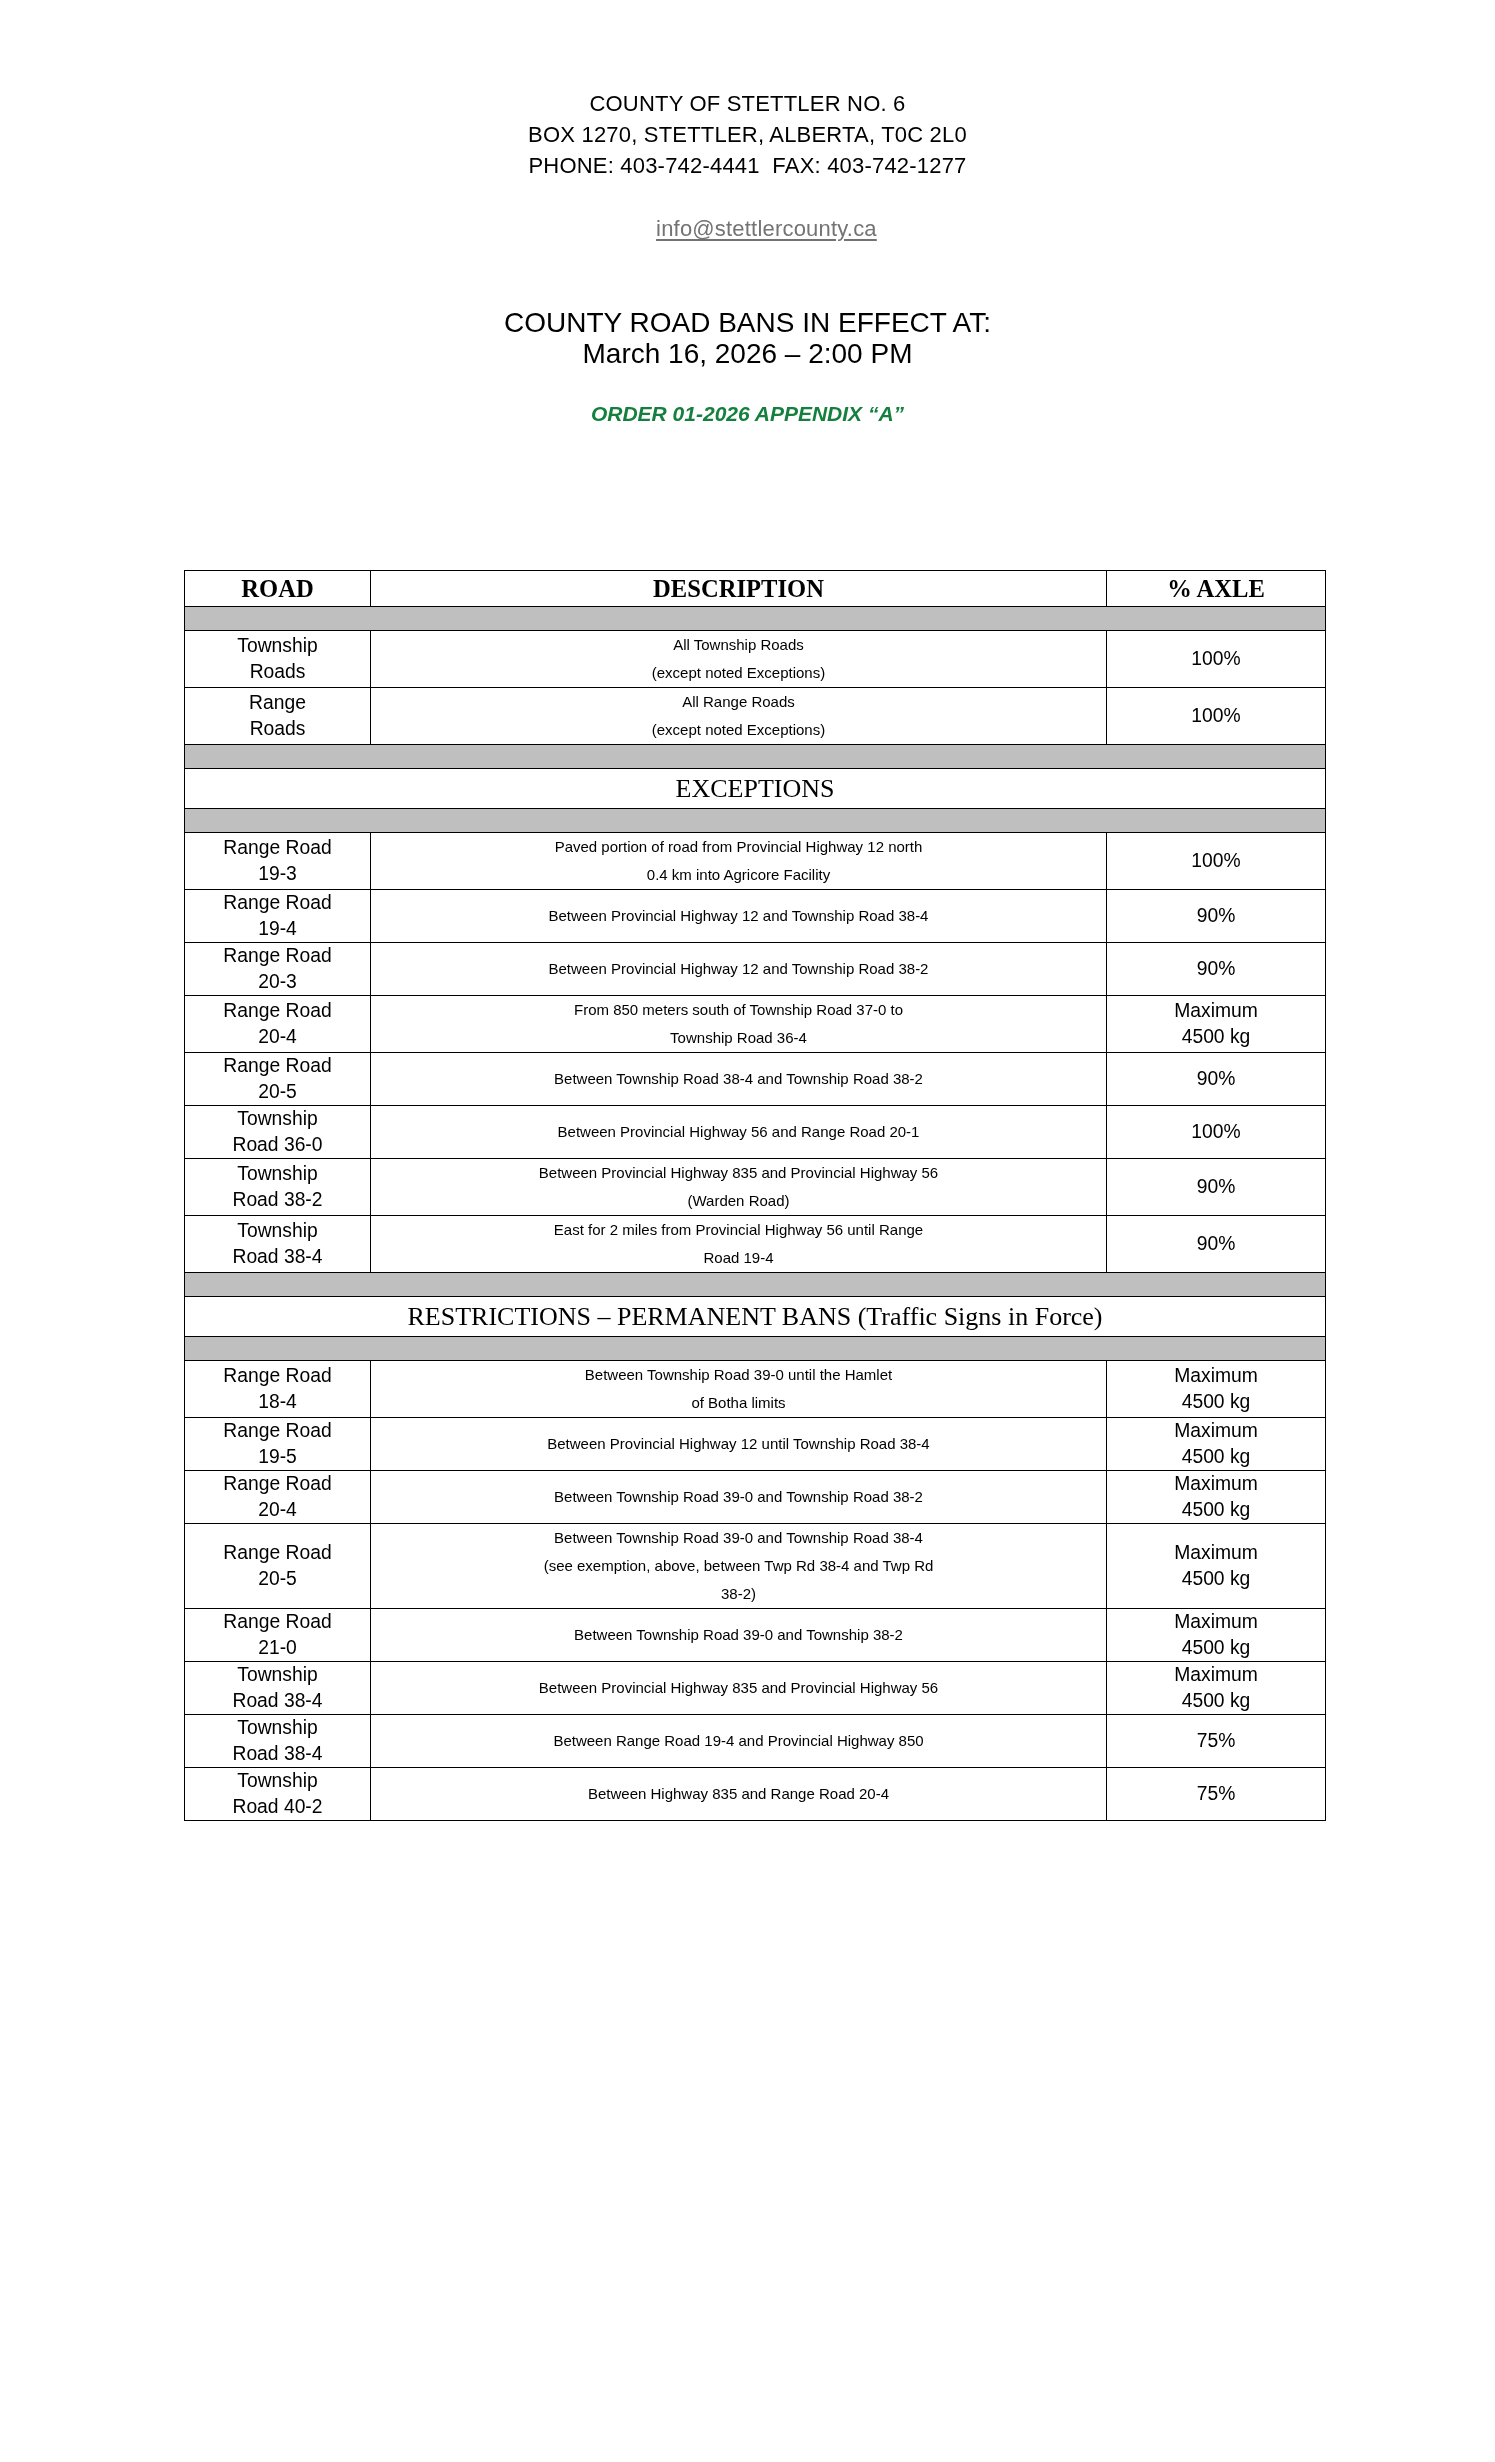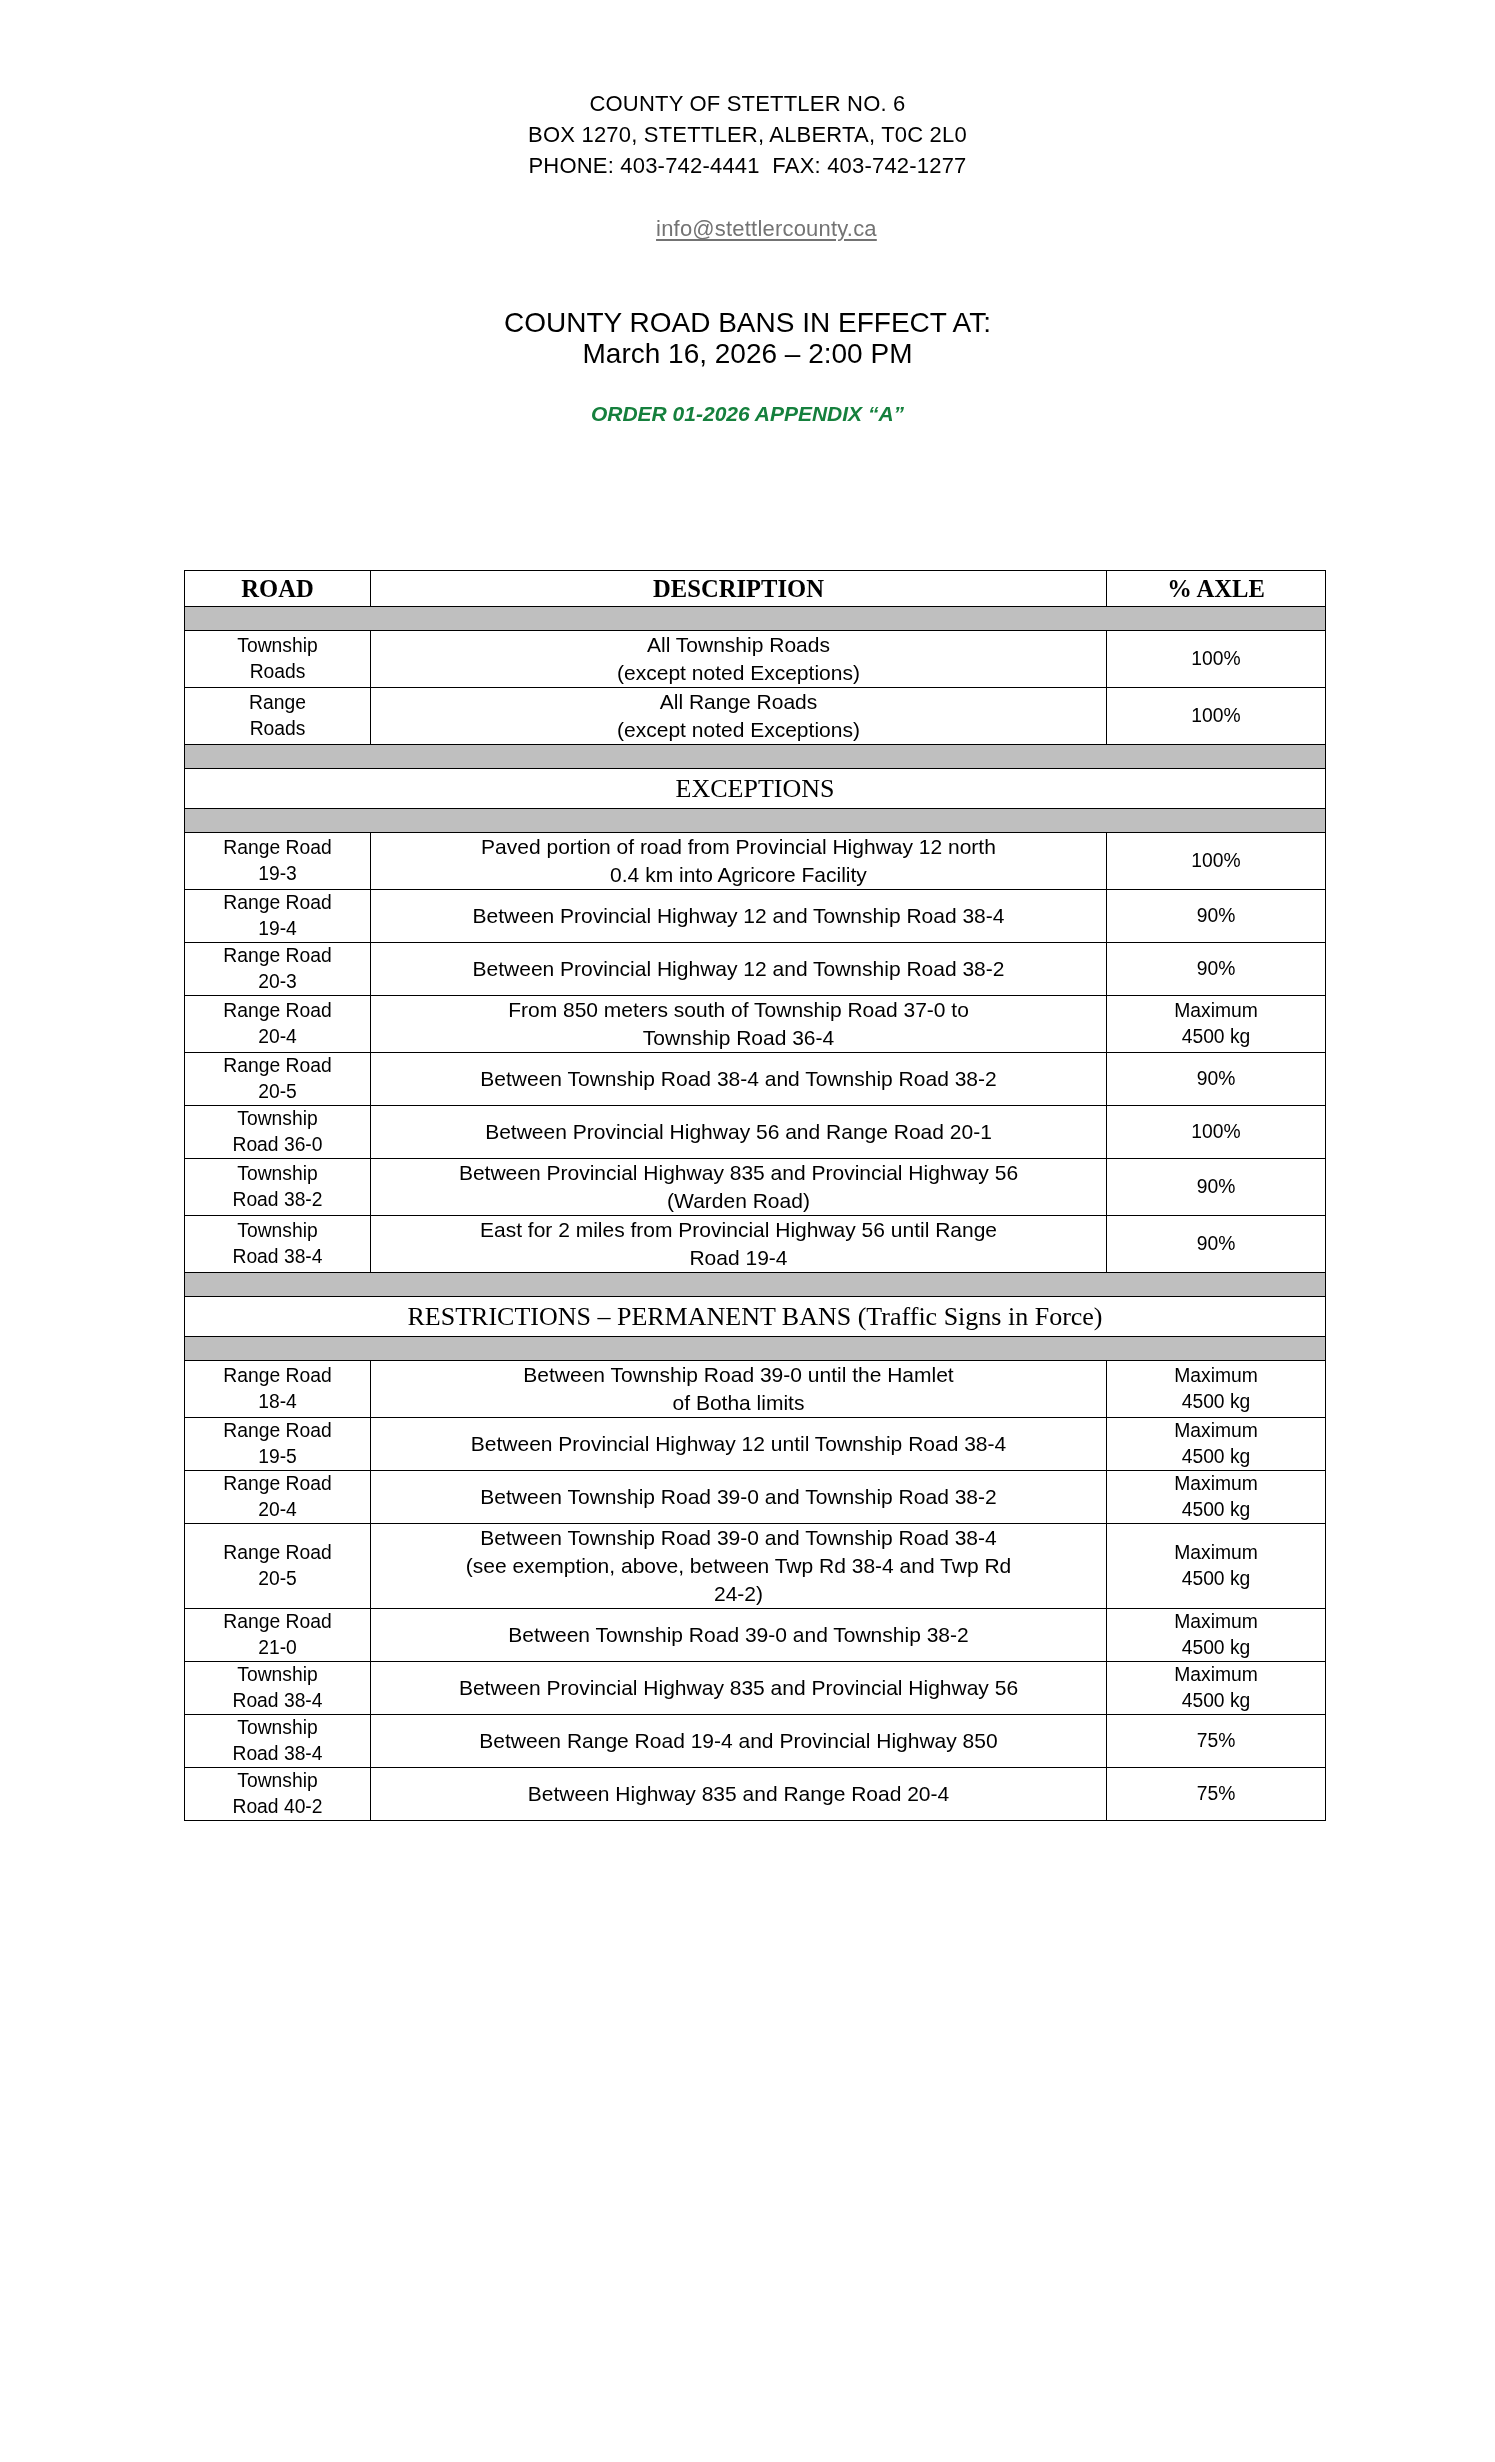--- a/index.html
+++ b/index.html
@@ -134,21 +134,21 @@
 
   
   td.road-cell {
     font-family: "Liberation Sans", sans-serif;
     font-size: 19.3px;
     line-height: 26px;
     padding: 7px 3.5px;
   }
   td.desc-cell {
     font-family: "Liberation Sans", sans-serif;
-    font-size: 21px;
+    font-size: 15px;
     line-height: 28px;
     padding: 7px 8.8px;
   }
   td.axle-cell {
     font-family: "Liberation Sans", sans-serif;
     font-size: 19.3px;
     line-height: 26px;
     padding: 7px 3.5px;
   }
   .ln { display: block; }
@@ -398,21 +398,21 @@
         </tr>
 
         <tr>
           <td class="road-cell">
             <span class="ln">Range Road</span>
             <span class="ln">20-5</span>
           </td>
           <td class="desc-cell">
             <span class="ln">Between Township Road 39-0 and Township Road 38-4</span>
             <span class="ln">(see exemption, above, between Twp Rd 38-4 and Twp Rd</span>
-            <span class="ln">24-2)</span>
+            <span class="ln">38-2)</span>
           </td>
           <td class="axle-cell">
             <span class="ln">Maximum</span>
             <span class="ln">4500 kg</span>
           </td>
         </tr>
 
         <tr>
           <td class="road-cell">
             <span class="ln">Range Road</span>

